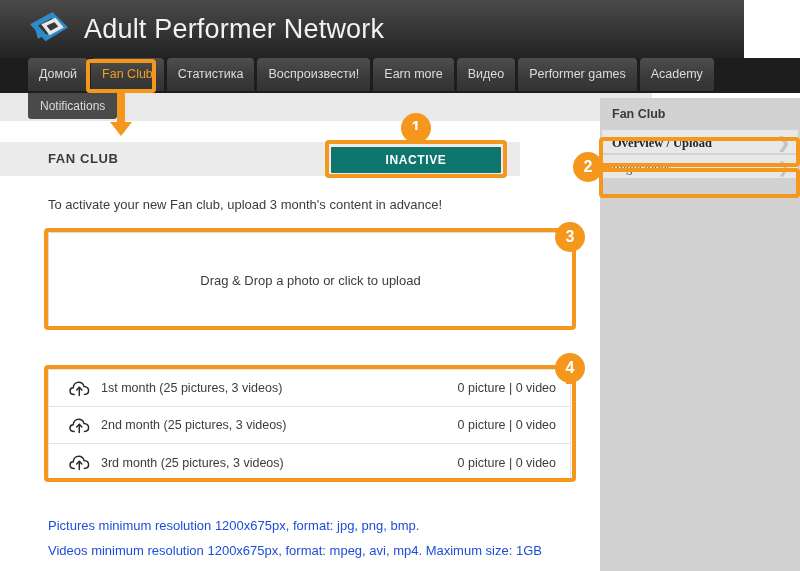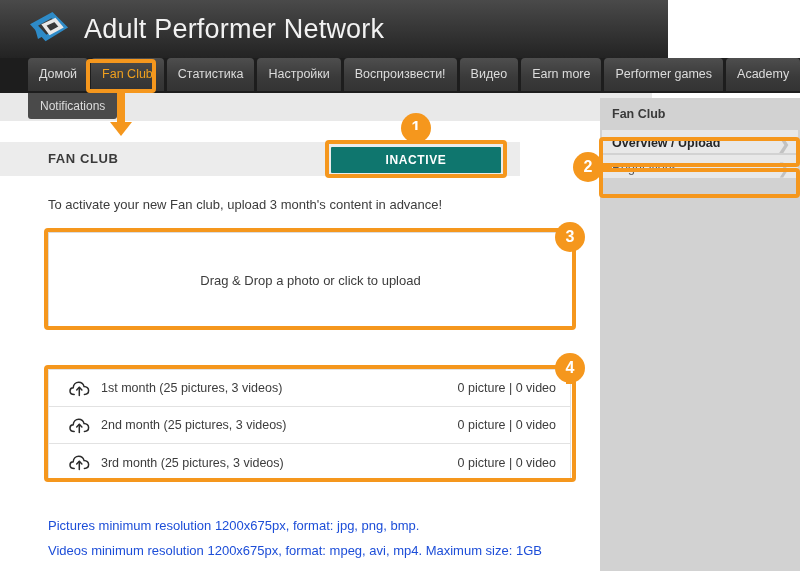--- a/index.html
+++ b/index.html
@@ -6,21 +6,21 @@
   html, body {
     width: 800px; height: 571px;
     font-family: "Liberation Sans", sans-serif;
     background: #ffffff;
     overflow: hidden;
   }
   .page { position: relative; width: 800px; height: 571px; }
 
   
   .header {
-    position: absolute; left: 0; top: 0; width: 668px; height: 58px;
+    position: absolute; left: 0; top: 0; width: 744px; height: 58px;
     background: linear-gradient(180deg, #4a4a4a 0%, #3a3a3a 40%, #232323 100%);
     display: flex; align-items: center;
   }
   .logo-wrap {
     margin-left: 28px; width: 44px; height: 40px; position: relative;
     flex: 0 0 auto;
   }
   .brand-title {
     margin-left: 12px; color: #f2f2f2; font-size: 27px; letter-spacing: 0.2px;
     font-weight: 400; white-space: nowrap;
@@ -109,21 +109,21 @@
     position: absolute; left: 600px; top: 98px; width: 200px; height: 473px;
     background: #d2d2d2;
   }
   .sidebar-title {
     height: 32px; line-height: 32px; padding-left: 12px;
     font-size: 12.5px; font-weight: bold; color: #3a3a3a;
   }
   .sidebar-item {
     position: relative; height: 23px; line-height: 27px;
     margin: 0 2px 2px 2px; padding-left: 10px;
-    background: #e8e8e8; font-size: 12.5px; color: #555; cursor: pointer;
+    background: #e8e8e8; font-size: 12.5px; color: #555; cursor: pointer; font-family: Liberation Serif, serif;
   }
   .sidebar-item.active { color: #262626; font-weight: bold; background: #e8e8e8; }
   .sidebar-item .chev {
     position: absolute; right: 8px; top: 0; height: 27px;
     display: flex; align-items: center; color: #c2c2c2; font-size: 15px;
   }
 
   
   .anno { position: absolute; pointer-events: none; }
   .anno-box {
@@ -158,24 +158,23 @@
         </g>
       </svg>
     </div>
     <div class="brand-title">Adult Performer Network</div>
   </div>
 
   <div class="navbar">
     <div class="nav-tab">Домой</div>
     <div class="nav-tab active-hl">Fan Club</div>
     <div class="nav-tab">Статистика</div>
-    <div class="nav-tab">Настройки</div>
     <div class="nav-tab">Воспроизвести!</div>
+    <div class="nav-tab">Earn more</div>
     <div class="nav-tab">Видео</div>
-    <div class="nav-tab">Earn more</div>
     <div class="nav-tab">Performer games</div>
     <div class="nav-tab">Academy</div>
   </div>
 
   <div class="subnav">
     <div class="subnav-item">Notifications</div>
   </div>
 
   <div class="content">
 

